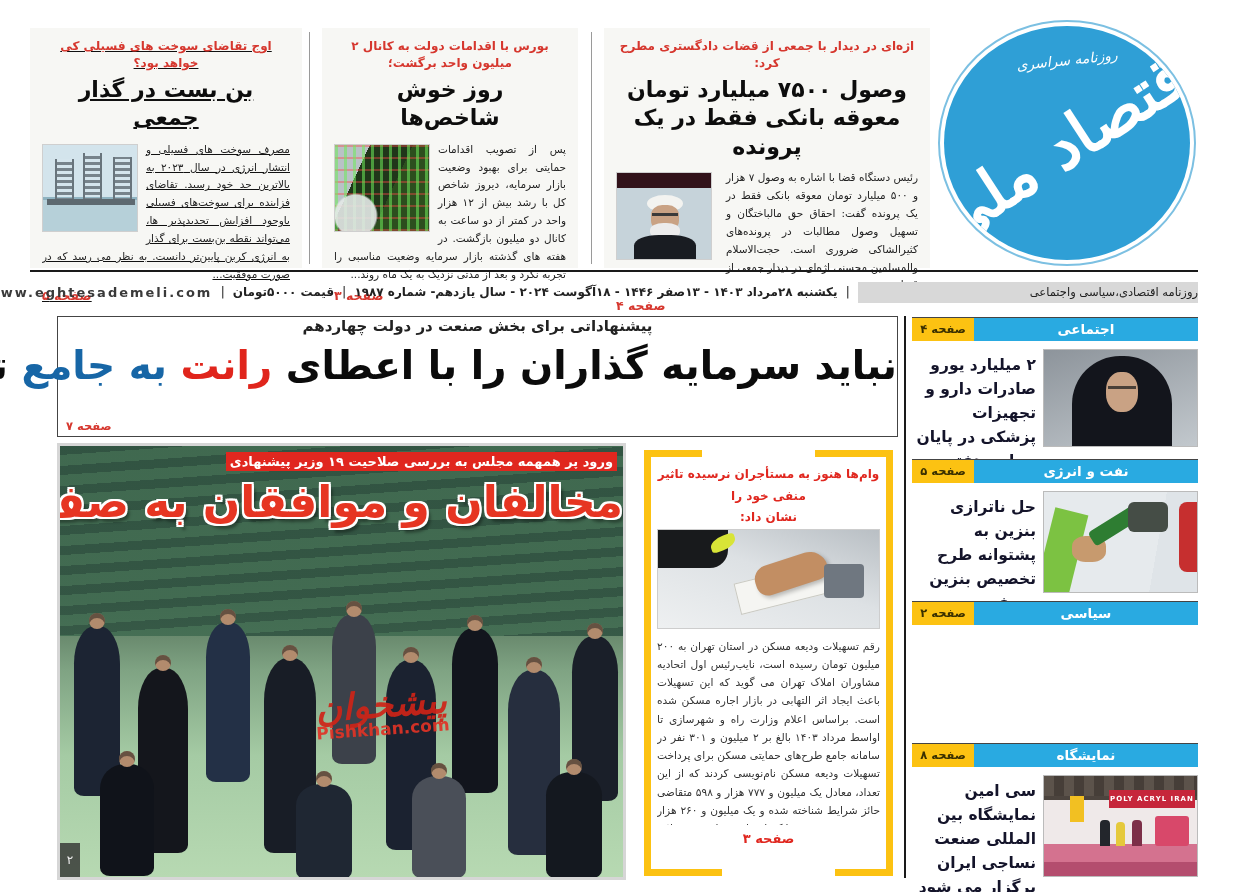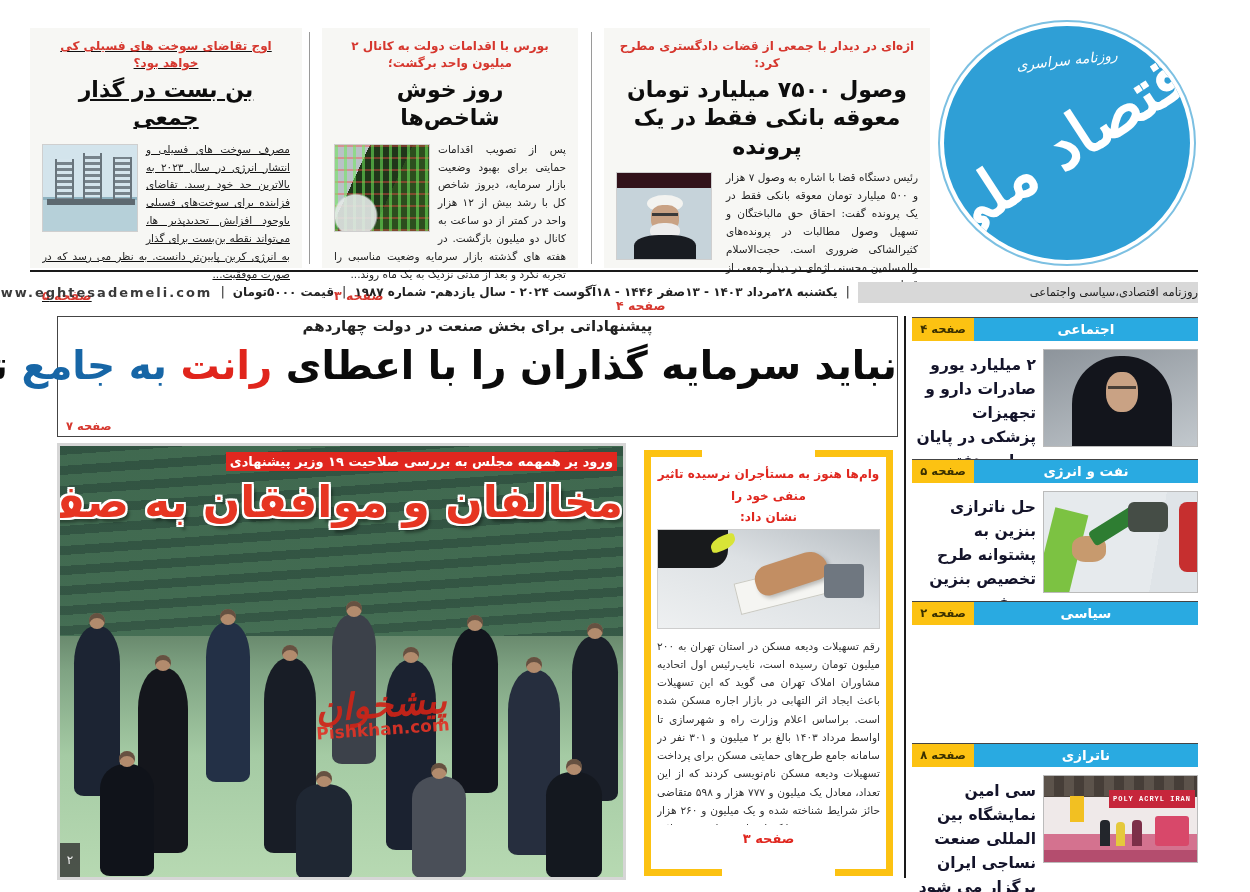--- a/index.html
+++ b/index.html
@@ -247,25 +247,25 @@
 
 <section class="side-sec" style="top:601px;">
   <div class="side-head">
     <div class="side-bar">سیاسی</div>
     <div class="side-page">صفحه ۲</div>
   </div>
 </section>
 
 <section class="side-sec" style="top:743px;">
   <div class="side-head">
-    <div class="side-bar">ناترازی</div>
+    <div class="side-bar">نمایشگاه</div>
     <div class="side-page">صفحه ۸</div>
   </div>
   <div class="side-row">
-    <div class="side-photo ph-expo" style="height:88px;font-family:Liberation Mono, monospace;">
+    <div class="side-photo ph-expo" style="height:102px;">
       <span class="art" style="left:0;top:0;width:100%;height:20px;background:repeating-linear-gradient(90deg,#5c534b 0 10px,#463e38 10px 20px);"></span>
       <span class="art" dir="ltr" style="right:2px;top:14px;width:86px;height:18px;background:#c6263b;color:#fff;font-size:7px;font-weight:bold;letter-spacing:1px;display:flex;align-items:center;justify-content:center;">POLY ACRYL IRAN</span>
       <span class="art" style="left:26px;top:20px;width:14px;height:26px;background:#f2c022;"></span>
       <span class="art" style="left:56px;top:44px;width:10px;height:26px;background:#23262c;border-radius:4px 4px 0 0;"></span>
       <span class="art" style="left:72px;top:46px;width:9px;height:24px;background:#e5c93c;border-radius:4px 4px 0 0;"></span>
       <span class="art" style="left:88px;top:44px;width:10px;height:26px;background:#7c2f48;border-radius:4px 4px 0 0;"></span>
       <span class="art" style="right:8px;top:40px;width:34px;height:30px;background:#d8486a;border-radius:3px;"></span>
     </div>
     <div class="side-headline">سی امین نمایشگاه بین المللی صنعت نساجی ایران برگزار می شود</div>
   </div>

